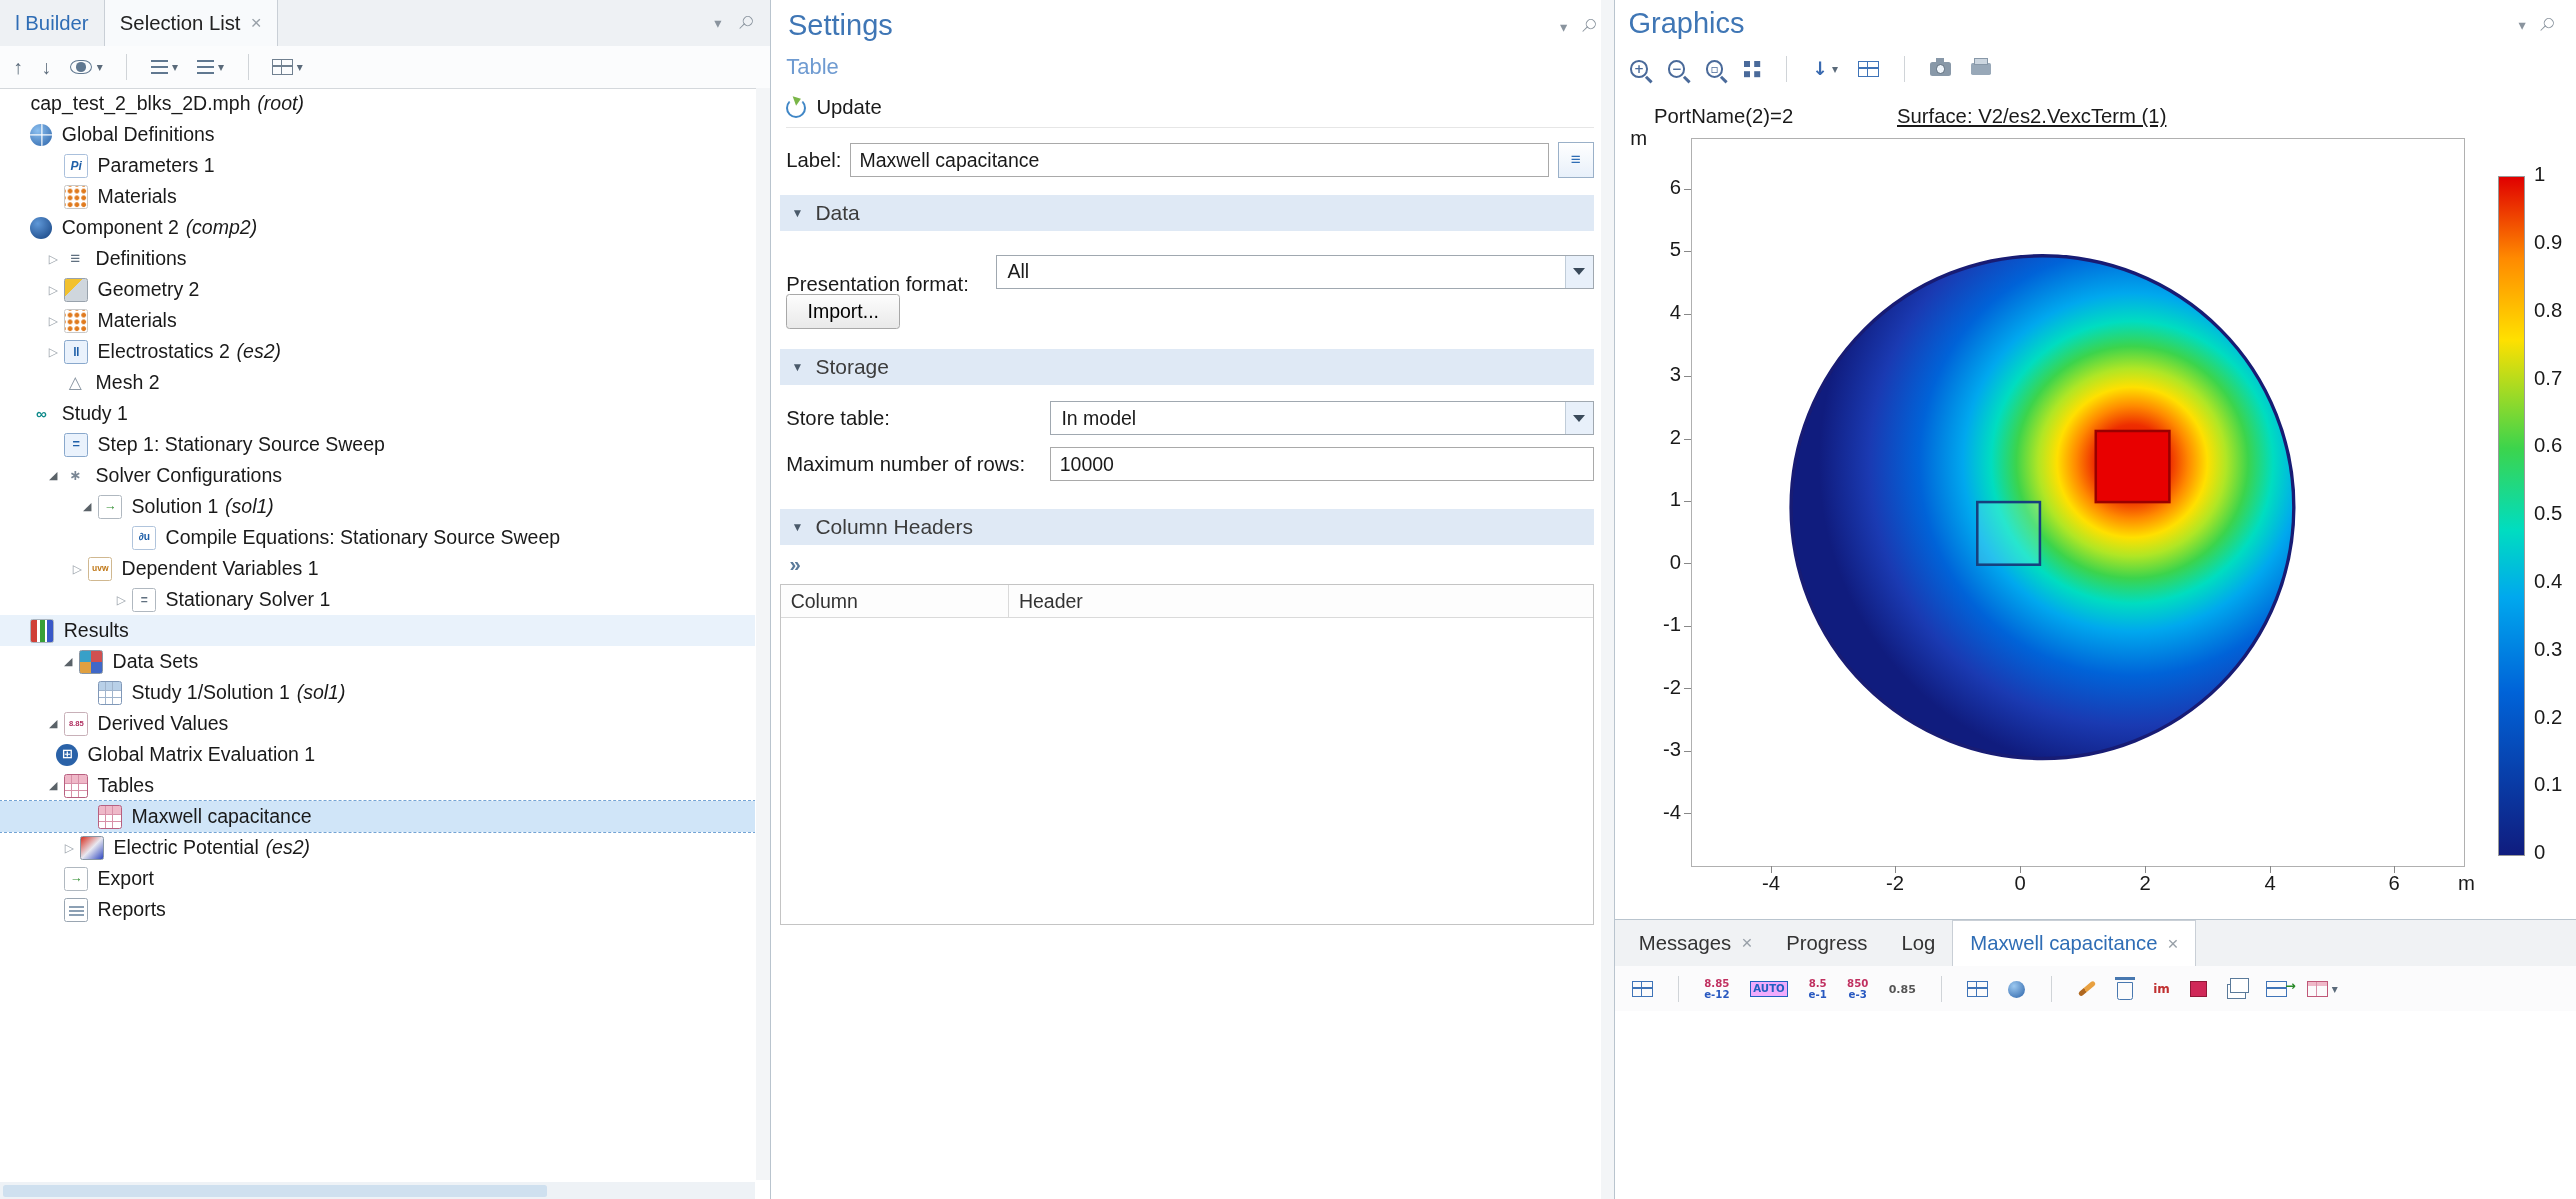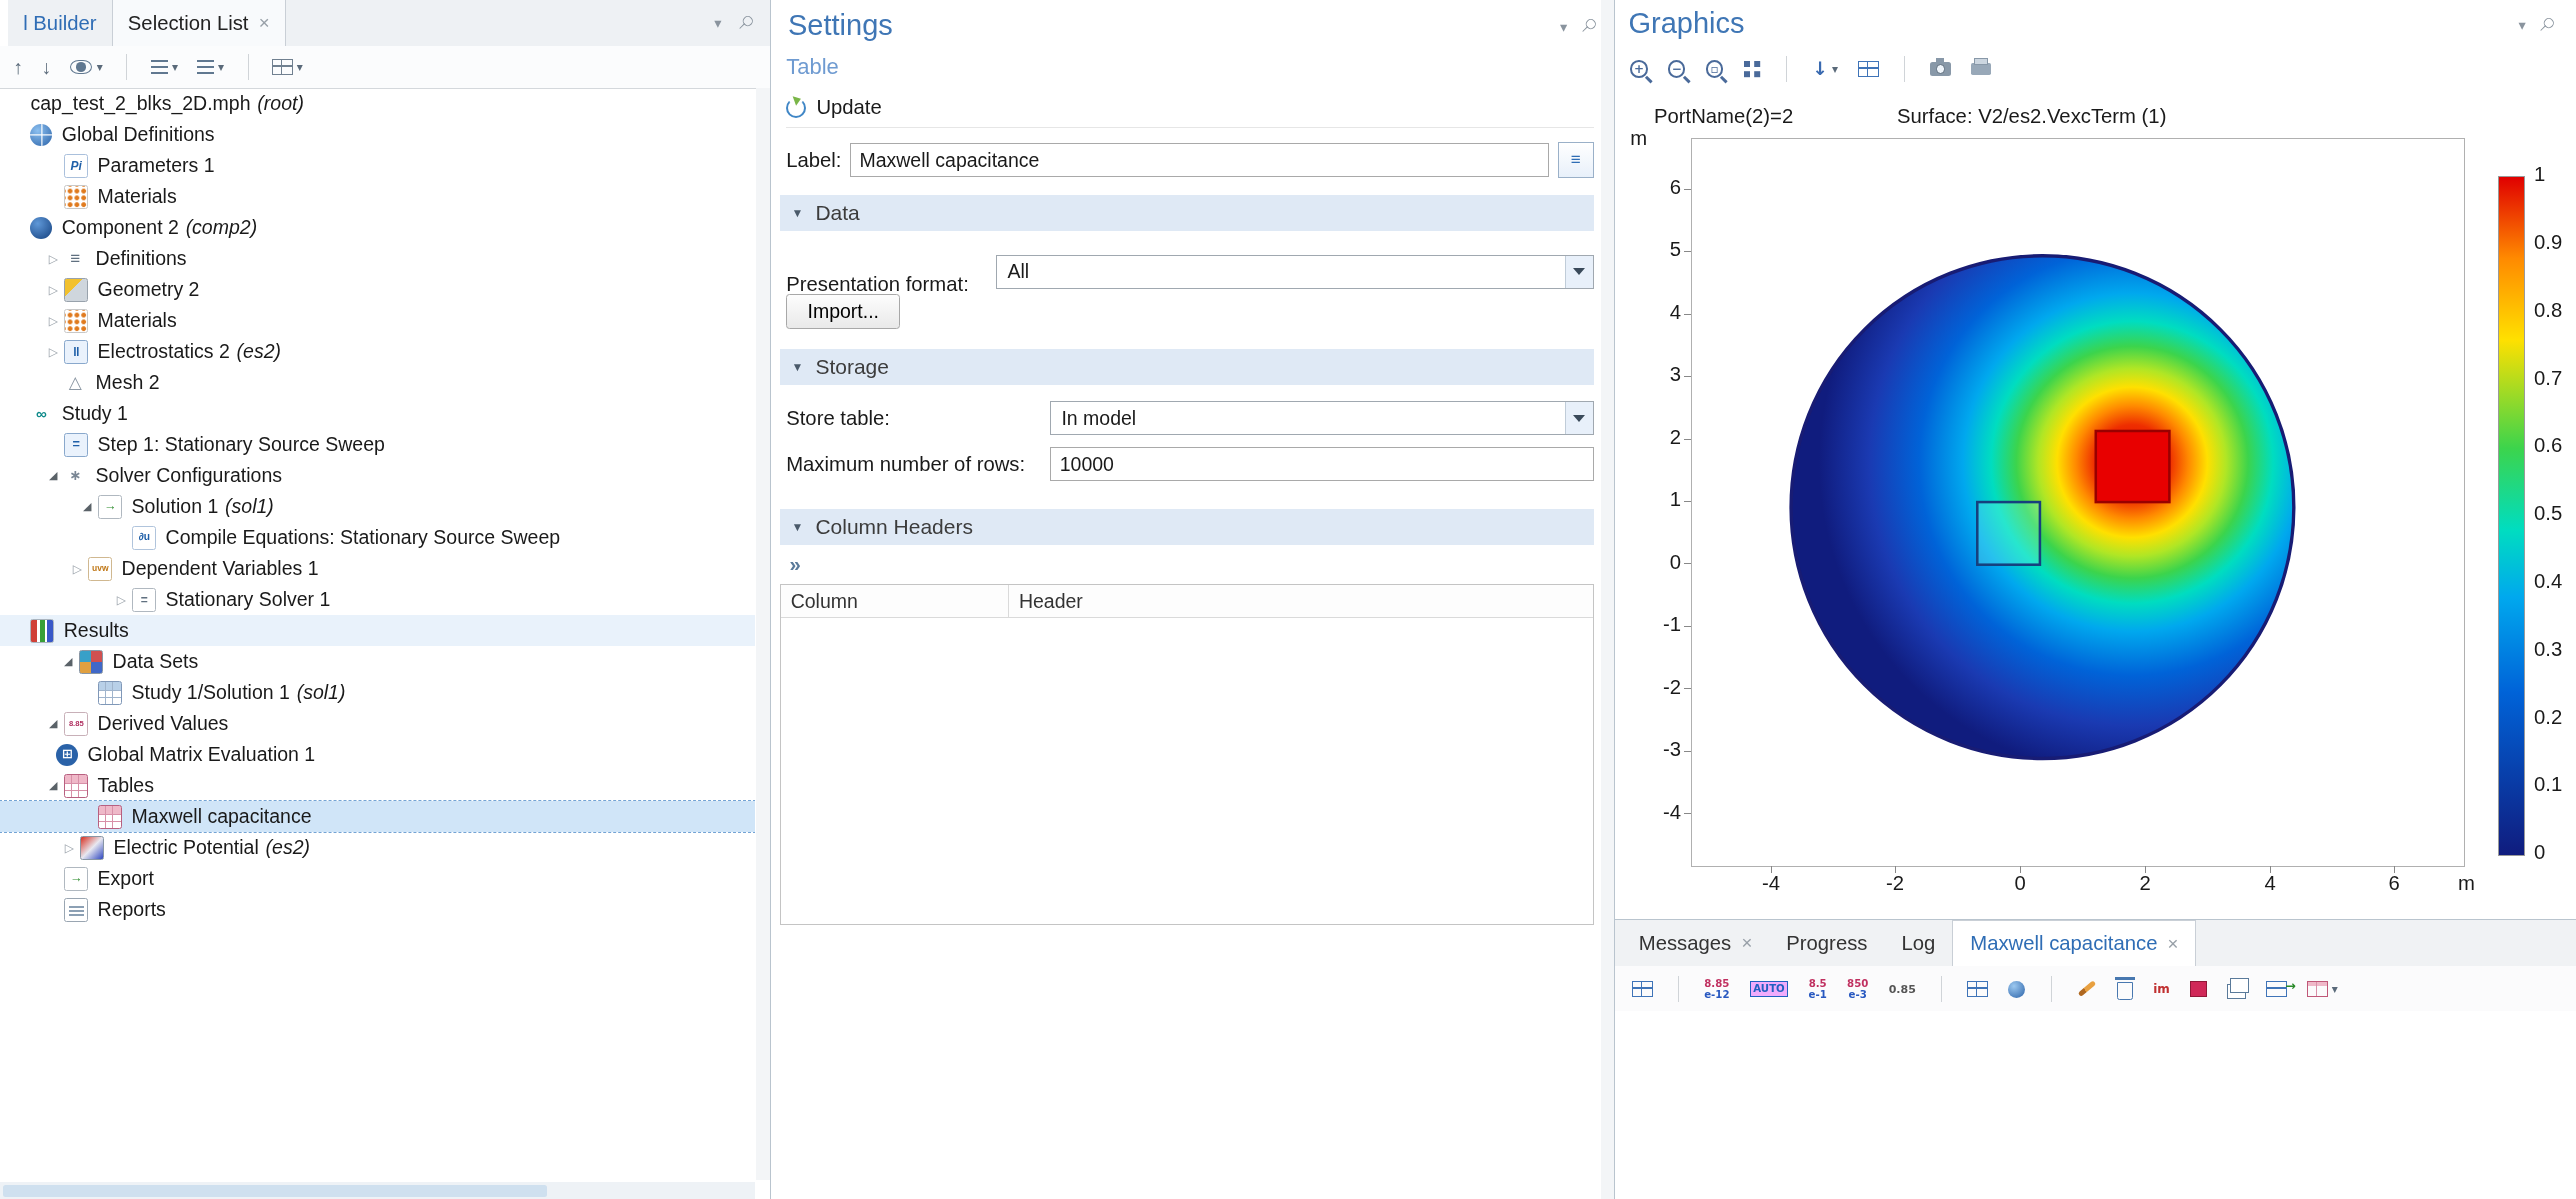--- a/index.html
+++ b/index.html
@@ -1,21 +1,21 @@
 <!DOCTYPE html>
 <html style="font-size:13.5px"><head>
 <meta charset="utf-8">
 <style>
   html,body{margin:0;padding:0;background:#fff;}
   body{font-family:"Liberation Sans","DejaVu Sans",sans-serif;color:#1a1a1a;}
   #app{position:relative;width:2576px;height:1199px;overflow:hidden;background:#fff;}
 
   
   #left{position:absolute;left:0;top:0;width:770px;height:1199px;background:#fff;border-right:0.8px solid #b9c4ce;}
-  #mb-tabs{position:absolute;left:0;top:0;right:0;height:46px;background:#eef1f4;border-bottom:0.8px solid #c9cfd6;display:flex;align-items:stretch;margin-left:8px;}
+  #mb-tabs{position:absolute;left:0;top:0;right:0;height:46px;background:#eef1f4;border-bottom:0.8px solid #c9cfd6;display:flex;align-items:stretch;}
   .wtab{display:flex;align-items:center;gap:10.2px;padding:0 15.2px;font-size:20.3px;color:#333;}
   .wtab.first{color:#2f6db5;}
   .wtab.active{background:#f8fafc;border-left:0.8px solid #c9cfd6;border-right:0.8px solid #c9cfd6;color:#222;}
   .tclose{font-size:18.6px;color:#98a0a8;}
   .wtab-right{margin-left:auto;display:flex;align-items:center;gap:22px;padding-right:17px;}
   #mb-toolbar{position:absolute;left:0;top:46px;right:0;height:42px;background:#fbfcfd;border-bottom:0.8px solid #d4d8dc;display:flex;align-items:center;gap:18.6px;padding-left:13.5px;}
   #tree{position:absolute;left:0;top:88px;right:15.2px;bottom:18.6px;overflow:hidden;}
   .trow{display:flex;align-items:center;height:31px;font-size:19.5px;white-space:nowrap;}
   .trow.hl1{background:#e9f2fb;}
   .trow.hl2{background:#d0e5f8;outline:0.8px dashed #74a4d4;outline-offset:-0.8px;}
@@ -164,21 +164,21 @@
   .ch-col{display:flex;align-items:center;padding-left:10.2px;font-size:19.5px;color:#333;}
   #ch-col1{width:217px;border-right:0.8px solid #dadada;}
   #s-vscroll{position:absolute;right:0;top:0;bottom:0;width:13.5px;background:#f3f5f7;}
 
   
   #graphics{position:absolute;left:1615px;top:0;right:0;height:919px;background:#fff;}
   #g-title{position:absolute;left:13.5px;top:6.8px;font-size:29px;color:#3f76b5;}
   #g-icons{position:absolute;right:22px;top:17px;display:flex;gap:18.6px;align-items:center;}
   #g-toolbar{position:absolute;left:15.2px;top:47px;right:8.5px;height:44px;display:flex;align-items:center;gap:20.3px;}
   #plot-anno-left{position:absolute;left:39px;top:105px;font-size:20.3px;color:#1a1a1a;}
-  #plot-anno-center{position:absolute;left:282px;top:105px;font-size:20.3px;color:#1a1a1a;}
+  #plot-anno-center{position:absolute;left:282px;top:105px;font-size:20.3px;color:#1a1a1a;text-decoration:underline;}
   #y-unit{position:absolute;left:15.2px;top:127px;font-size:20.3px;}
   #x-unit{position:absolute;left:843px;top:872px;font-size:20.3px;}
   #plot{position:absolute;left:76px;top:138px;width:772px;height:727px;border:0.8px solid #b0b0b0;background:#fff;}
   .xtl{position:absolute;top:872px;width:51px;margin-left:-25.4px;text-align:center;font-size:20.3px;}
   .ytl{position:absolute;left:0px;width:66px;text-align:right;font-size:20.3px;}
   .xtm{position:absolute;top:866px;width:0.8px;height:6.8px;background:#888;}
   .ytm{position:absolute;left:69px;width:6.8px;height:0.8px;background:#888;}
   #colorbar{position:absolute;left:883px;top:176px;width:24.5px;height:678px;border:0.8px solid #9a9a9a;
     background:linear-gradient(180deg,#e00000 0%,#ff8a00 12%,#ffe000 24%,#3cd44c 40%,#00ddc0 52%,#00a8ee 62%,#0063d8 76%,#101c7e 100%);}
   .cbl{position:absolute;left:919px;font-size:20.3px;}

